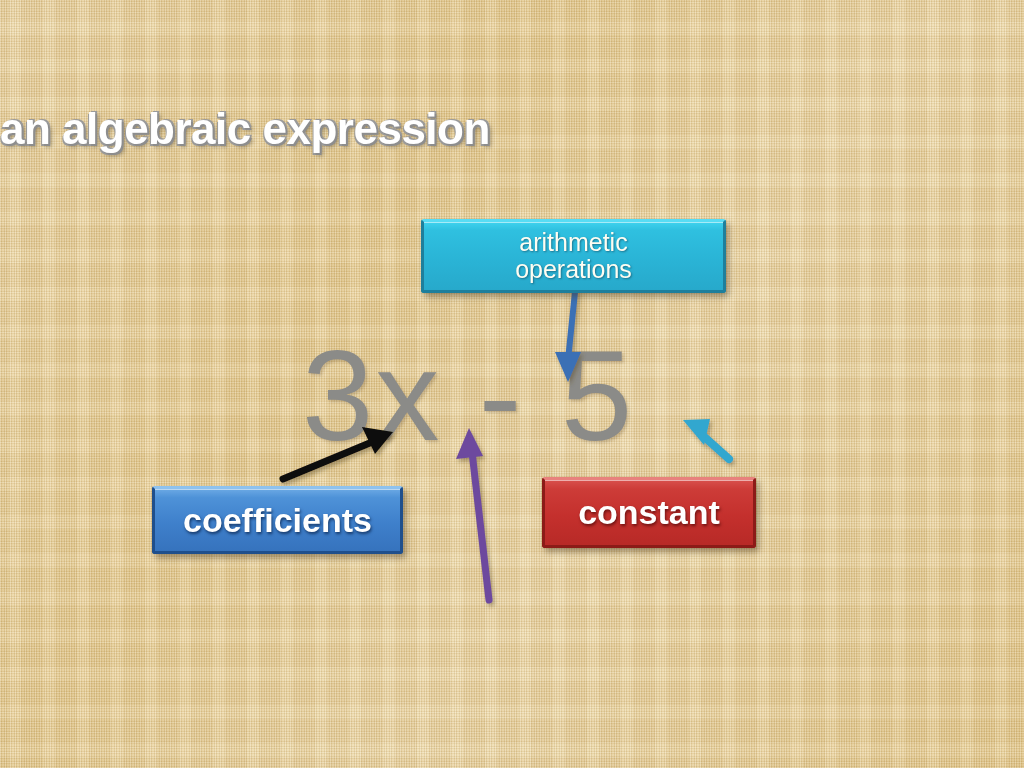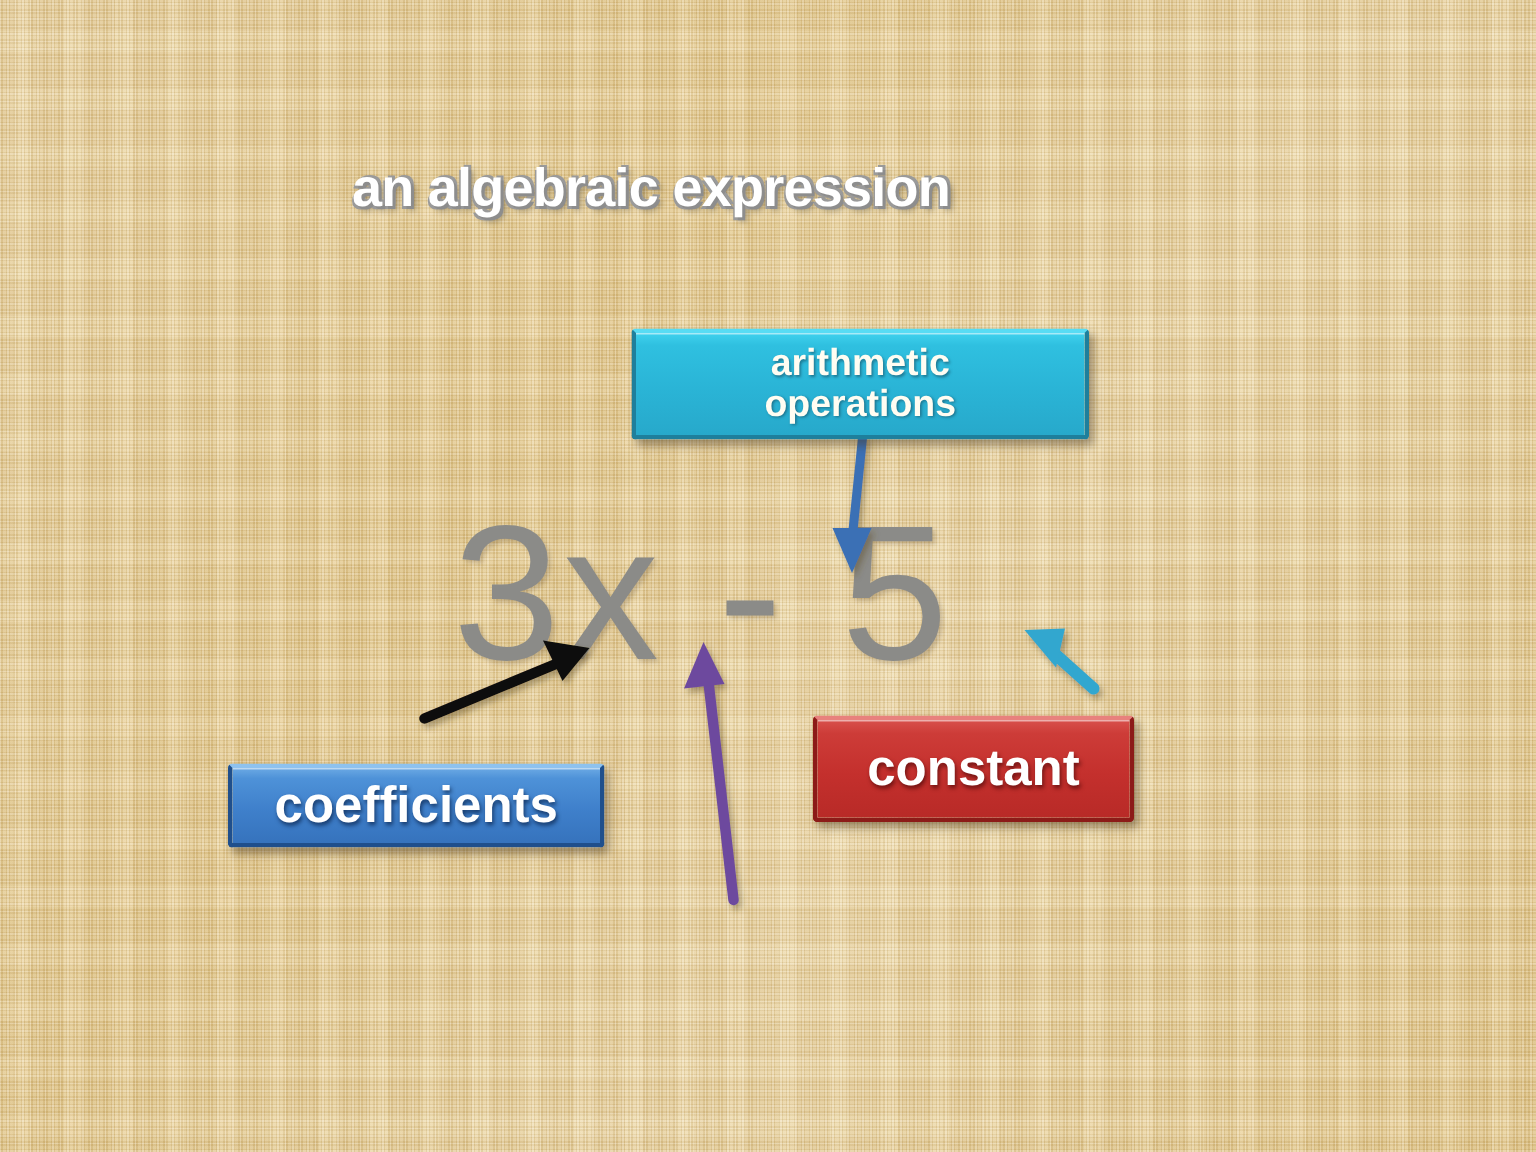--- a/index.html
+++ b/index.html
@@ -50,22 +50,22 @@
         rgba(178,142,74,0.07) 38px),
       linear-gradient(125deg, #ead3a0 0%, #e4c98c 35%, #ebd5a3 60%, #e2c687 100%);
   }
 
   
   #title {
     position: absolute;
     left: 0;
     top: 104px;
     width: 868px;
-    text-align: center;
-    font-size: 36px;
+    text-align: left;
+    font-size: 44px;
     font-weight: bold;
     color: #ffffff;
     letter-spacing: -0.5px;
     text-shadow:
       2px 2px 0 #8d8d8d,
       2px -1px 0 #9a9a9a,
       -1px 2px 0 #9a9a9a,
       3px 3px 4px rgba(90,80,60,0.55);
     white-space: nowrap;
   }
@@ -108,35 +108,34 @@
     left: 421px;
     top: 219px;
     width: 305px;
     height: 74px;
     background: linear-gradient(180deg, #3fd2ee 0%, #2fc0e0 12%, #2ab4d6 55%, #27a9cb 100%);
     border: 3px solid #1e7f9c;
     border-top-color: #58dcf4;
   }
   #box-arith .label {
     font-size: 25px;
-    font-weight: bold;
+    font-weight: normal;
     color: #fffdf2;
     text-shadow: 1px 1px 2px rgba(20,70,90,0.6);
   }
 
   
   #box-coef {
     left: 152px;
     top: 486px;
     width: 251px;
-    height: 56px;
+    height: 68px;
     background: linear-gradient(180deg, #6ba9e4 0%, #4e92d8 14%, #3f80cb 55%, #3673bd 100%);
     border: 3px solid #1f4f8c;
     border-top-color: #8ec2ef;
-    margin-top: 23px;
   }
   #box-coef .label {
     font-size: 34px;
     font-weight: bold;
     color: #ffffff;
     text-shadow: 1px 2px 3px rgba(10,35,75,0.75);
   }
 
   
   #box-const {

